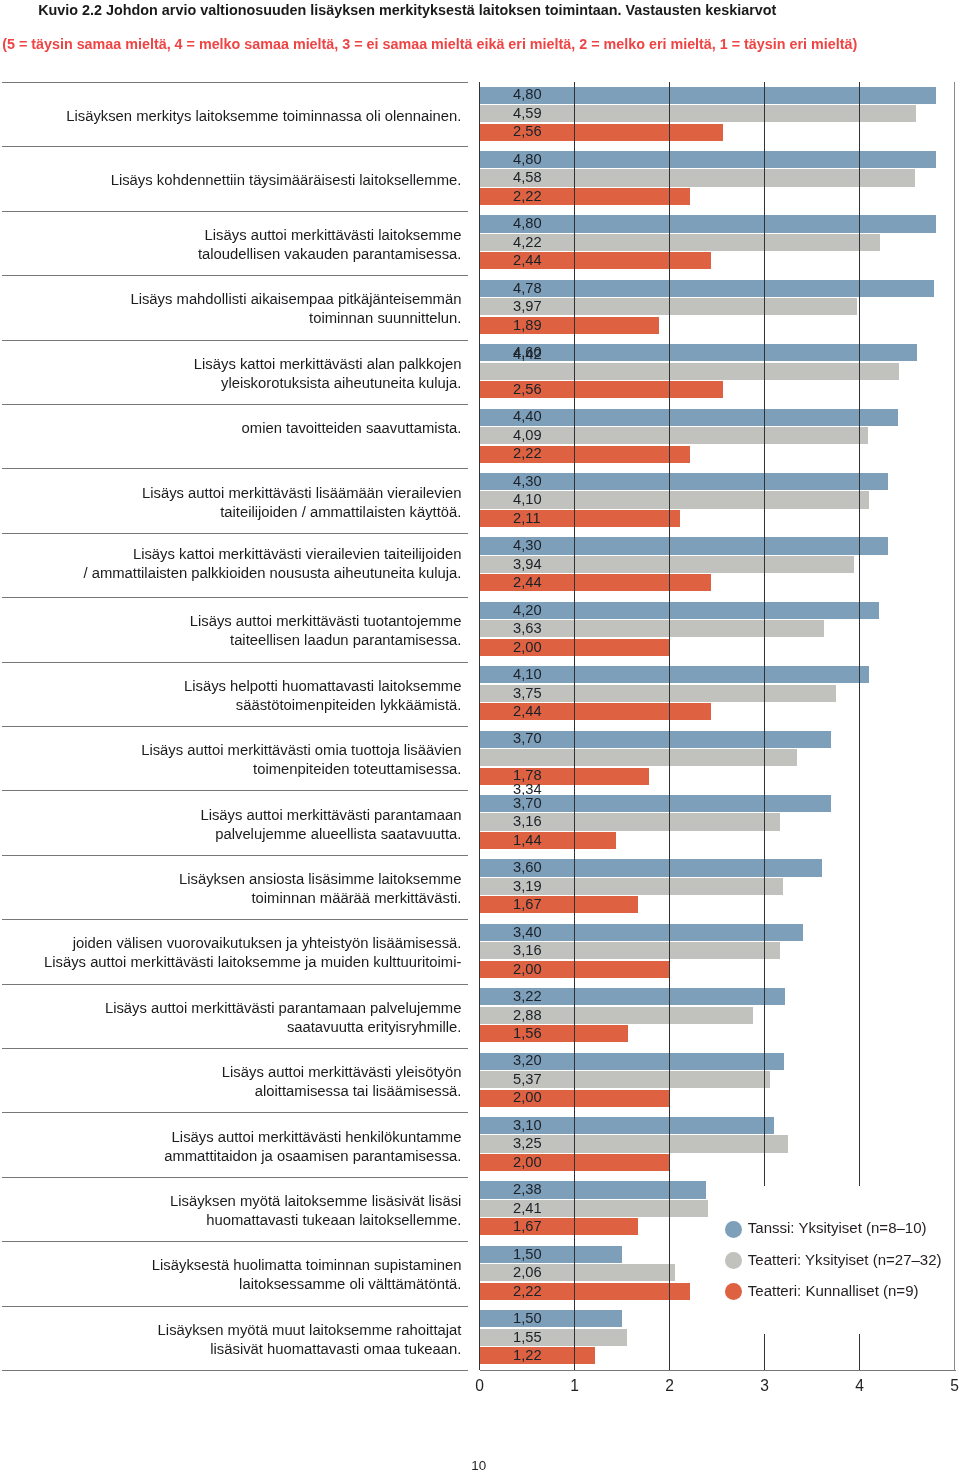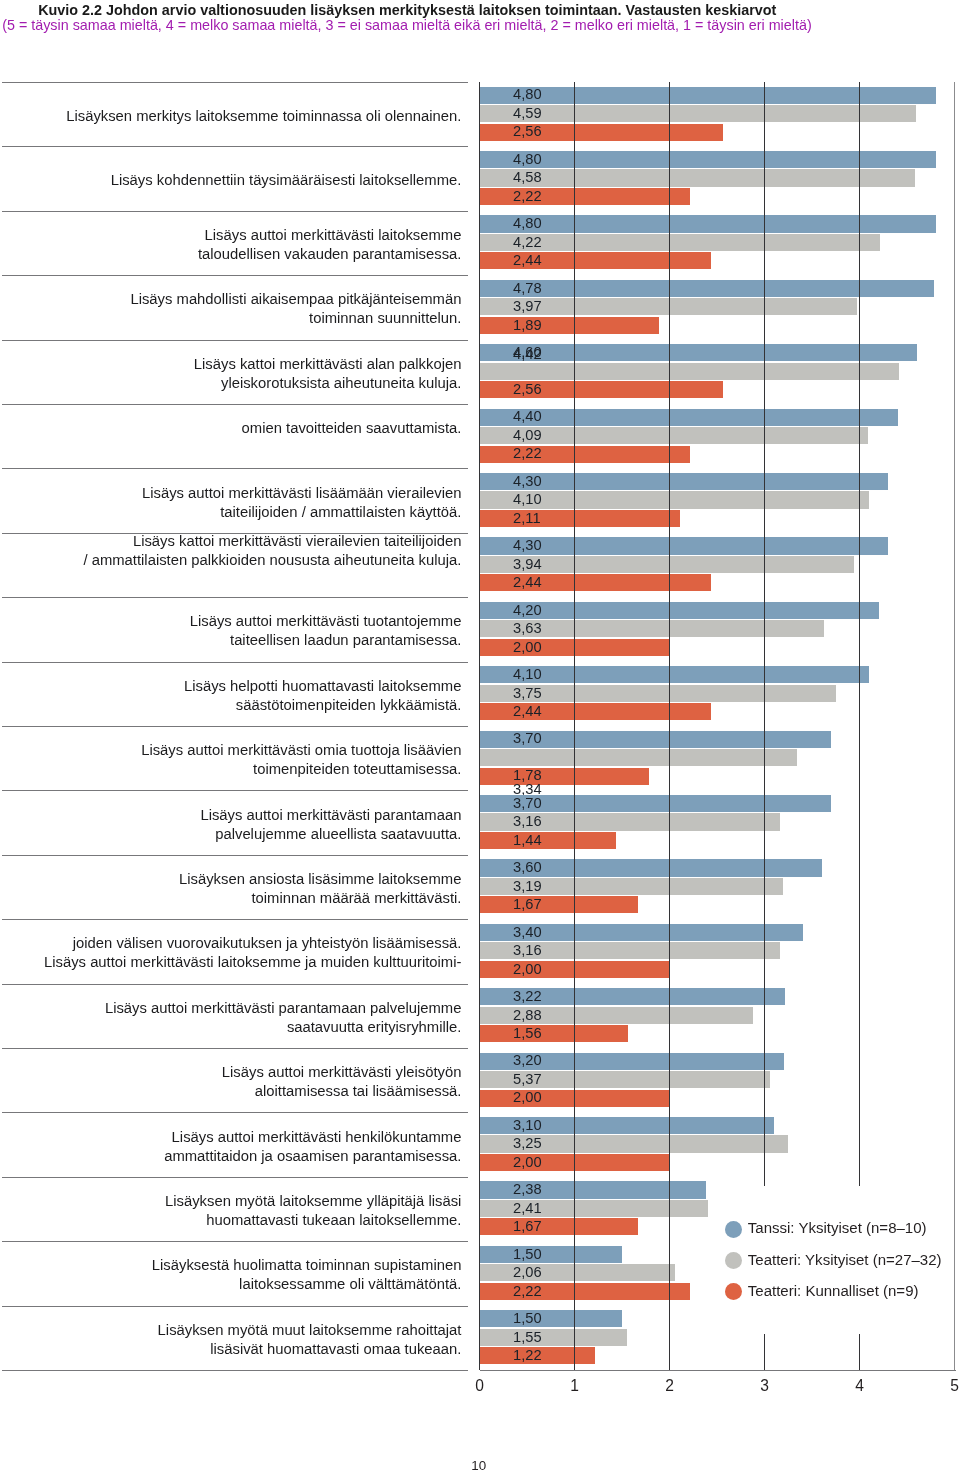--- a/index.html
+++ b/index.html
@@ -11,23 +11,23 @@
   }
   #page{position:relative;width:960px;height:1472px;background:#fff;overflow:hidden;}
 
   
   #title{
     position:absolute;left:2.2px;top:1.7px;width:950px;
     font-size:14.36px;font-weight:bold;line-height:17px;
     color:#1a1a1a;white-space:nowrap;margin-left:36px;
   }
   #subtitle{
-    position:absolute;left:2.2px;top:17px;width:950px;
-    font-size:14.33px;font-weight:normal;line-height:17px;
-    color:#a21caf;white-space:nowrap;
+    position:absolute;left:2.2px;top:36px;width:950px;
+    font-size:14.33px;font-weight:bold;line-height:17px;
+    color:#ef4444;white-space:nowrap;
   }
 
   
   #chart{position:absolute;left:0;top:0;width:960px;height:1472px;}
   #chart i, #legend i{font-style:normal;display:block;}
   .sep{position:absolute;left:1.8px;width:466.3px;height:1.1px;background:#77777a;}
   .gridline{position:absolute;width:1.1px;background:#333336;z-index:2;}
   .gridline.edge{z-index:4;background:#8b8b8d;}
   .baseline{position:absolute;height:1.1px;background:#77777a;}
 
@@ -152,21 +152,21 @@
     <div class="cat" style="top:483.50px;right:498.60px">
         <span>Lisäys auttoi merkittävästi lisäämään vierailevien</span>
         <span>taiteilijoiden / ammattilaisten käyttöä.</span>
       </div>
     <i class="bar" style="top:473.00px;width:408.50px;height:17.20px;background:#7d9fba"></i>
     <i class="bar" style="top:491.45px;width:389.50px;height:17.20px;background:#c1c1bd"></i>
     <i class="bar" style="top:509.90px;width:200.45px;height:17.20px;background:#de6242"></i>
     <i class="vlab" style="top:473.85px">4,30</i>
     <i class="vlab" style="top:492.30px">4,10</i>
     <i class="vlab" style="top:510.75px">2,11</i>
-    <div class="cat" style="top:532px;right:498.60px">
+    <div class="cat" style="top:545px;right:498.60px">
         <span>Lisäys kattoi merkittävästi vierailevien taiteilijoiden</span>
         <span>/ ammattilaisten palkkioiden noususta aiheutuneita kuluja.</span>
       </div>
     <i class="bar" style="top:537.40px;width:408.50px;height:17.20px;background:#7d9fba"></i>
     <i class="bar" style="top:555.85px;width:374.30px;height:17.20px;background:#c1c1bd"></i>
     <i class="bar" style="top:574.30px;width:231.80px;height:17.20px;background:#de6242"></i>
     <i class="vlab" style="top:538.25px">4,30</i>
     <i class="vlab" style="top:556.70px">3,94</i>
     <i class="vlab" style="top:575.15px">2,44</i>
     <div class="cat" style="top:612.30px;right:498.60px">
@@ -253,21 +253,21 @@
         <span>Lisäys auttoi merkittävästi henkilökuntamme</span>
         <span>ammattitaidon ja osaamisen parantamisessa.</span>
       </div>
     <i class="bar" style="top:1117.00px;width:294.50px;height:17.20px;background:#7d9fba"></i>
     <i class="bar" style="top:1135.45px;width:308.75px;height:17.20px;background:#c1c1bd"></i>
     <i class="bar" style="top:1153.90px;width:190.00px;height:17.20px;background:#de6242"></i>
     <i class="vlab" style="top:1117.85px">3,10</i>
     <i class="vlab" style="top:1136.30px">3,25</i>
     <i class="vlab" style="top:1154.75px">2,00</i>
     <div class="cat" style="top:1191.90px;right:498.60px">
-        <span>Lisäyksen myötä laitoksemme ylläpitäjä lisäsi</span>
+        <span>Lisäyksen myötä laitoksemme lisäsivät lisäsi</span>
         <span>huomattavasti tukeaan laitoksellemme.</span>
       </div>
     <i class="bar" style="top:1181.40px;width:226.10px;height:17.20px;background:#7d9fba"></i>
     <i class="bar" style="top:1199.85px;width:228.95px;height:17.20px;background:#c1c1bd"></i>
     <i class="bar" style="top:1218.30px;width:158.65px;height:17.20px;background:#de6242"></i>
     <i class="vlab" style="top:1182.25px">2,38</i>
     <i class="vlab" style="top:1200.70px">2,41</i>
     <i class="vlab" style="top:1219.15px">1,67</i>
     <div class="cat" style="top:1256.30px;right:498.60px">
         <span>Lisäyksestä huolimatta toiminnan supistaminen</span>

